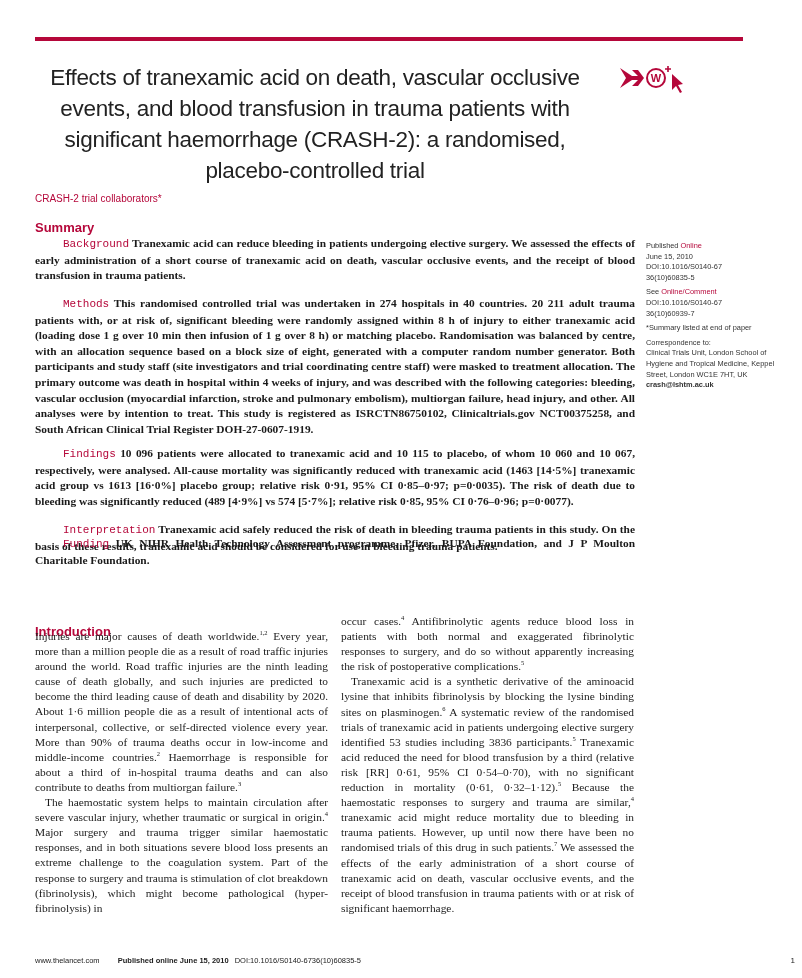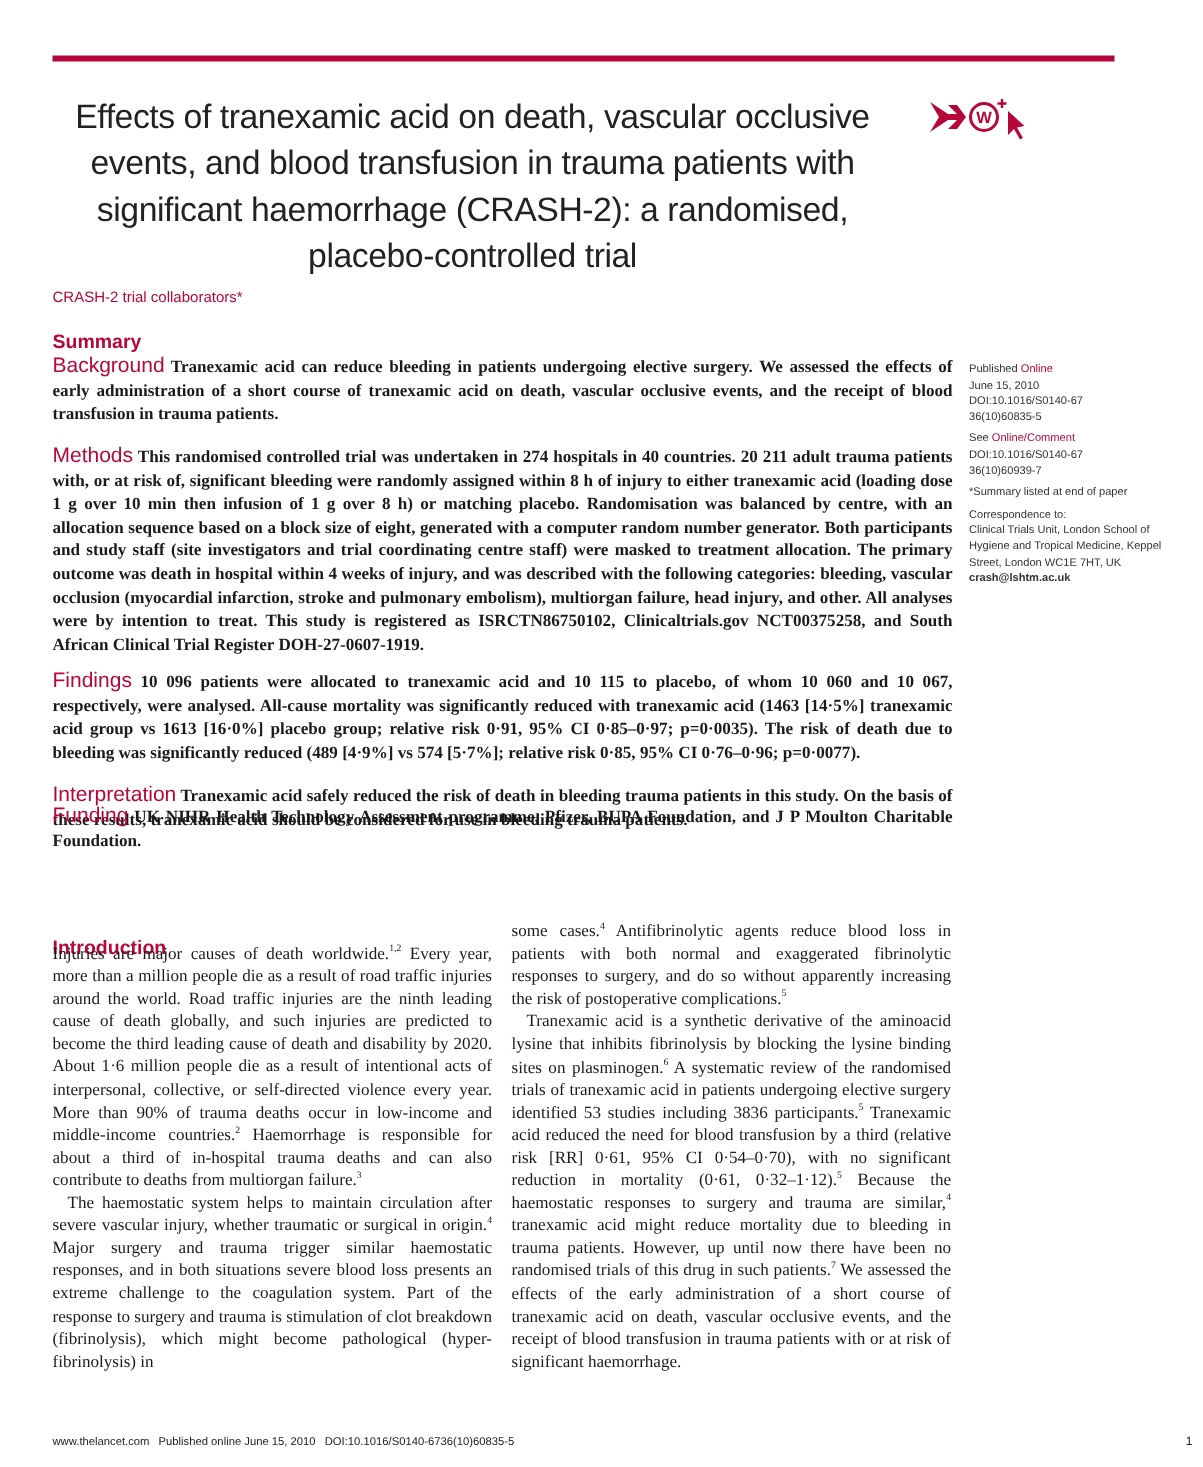--- a/index.html
+++ b/index.html
@@ -3,30 +3,30 @@
   <meta charset="utf-8">
   <style>
     html, body { margin: 0; padding: 0; background: #ffffff; }
     body { width: 802px; height: 978px; position: relative; overflow: hidden; color: #1a1a1a; }
     .rule { position: absolute; left: 35px; top: 37px; width: 708px; height: 4px; background: #b5073a; }
     .title { position: absolute; left: 35px; top: 62px; width: 560px; font-family: "Liberation Sans", sans-serif; font-size: 22.5px; line-height: 31px; color: #222; letter-spacing: -0.3px; margin: 0; font-weight: normal; text-align: center; }
     .badge { position: absolute; left: 618px; top: 62px; width: 70px; height: 34px; }
     .authors { position: absolute; left: 35px; top: 193px; font-family: "Liberation Sans", sans-serif; font-size: 10px; color: #b5073a; text-align: center; }
     .summary-h { position: absolute; left: 35px; top: 220px; font-family: "Liberation Sans", sans-serif; font-weight: bold; font-size: 13px; color: #b5073a; margin: 0; }
     .abs { position: absolute; left: 35px; width: 600px; font-family: "Liberation Serif", serif; font-size: 11.4px; line-height: 15.6px; text-align: justify; font-weight: bold; color: #1a1a1a; margin: 0; }
-    .abs .lbl { font-family: Liberation Sans, sans-serif; font-weight: normal; color: #b5073a; font-size: 14px; }
+    .abs .lbl { font-family: Liberation Mono, monospace; font-weight: normal; color: #b5073a; font-size: 11px; margin-left: 28px; }
     .side { position: absolute; left: 646px; width: 150px; font-family: "Liberation Sans", sans-serif; font-size: 7.4px; line-height: 10.6px; color: #333; }
     .side .red { color: #b5073a; }
     .side p { margin: 0 0 4px 0; }
     .intro-h { position: absolute; left: 35px; top: 624px; font-family: "Liberation Sans", sans-serif; font-weight: bold; font-size: 13px; color: #b5073a; margin: 0; }
     .col { position: absolute; width: 293px; font-family: "Liberation Serif", serif; font-size: 11.4px; line-height: 15.1px; text-align: justify; color: #1a1a1a; }
     .col p { margin: 0; }
     .col p.ind { text-indent: 10px; }
     .footer { position: absolute; left: 35px; top: 956px; width: 760px; font-family: "Liberation Sans", sans-serif; font-size: 7.5px; color: #222; }
-    .footer .pub { font-weight: normal; margin-left: 4px; }
+    .footer .pub { font-weight: bold; margin-left: 16px; }
     .footer .doi { margin-left: 4px; }
     .footer .pg { position: absolute; right: 0; top: 0; font-size: 8px; }
     sup { font-size: 6.5px; line-height: 0; }
   </style>
 </head>
 <body>
 
 <div class="rule"></div>
 
 <h1 class="title">Effects of tranexamic acid on death, vascular occlusive events, and blood transfusion in trauma patients with significant haemorrhage (CRASH-2): a randomised, placebo-controlled trial</h1>
@@ -76,21 +76,21 @@
 </div>
 
 <h2 class="intro-h">Introduction</h2>
 
 <div class="col" style="left:35px; top:629px;">
   <p><span>Injuries are major causes of death worldwide.</span><sup>1,2</sup><span> Every year, more than a million people die as a result of road traffic injuries around the world. Road traffic injuries are the ninth leading cause of death globally, and such injuries are predicted to become the third leading cause of death and disability by 2020. About 1·6 million people die as a result of intentional acts of interpersonal, collective, or self-directed violence every year. More than 90% of trauma deaths occur in low-income and middle-income countries.</span><sup>2</sup><span> Haemorrhage is responsible for about a third of in-hospital trauma deaths and can also contribute to deaths from multiorgan failure.</span><sup>3</sup></p>
   <p class="ind"><span>The haemostatic system helps to maintain circulation after severe vascular injury, whether traumatic or surgical in origin.</span><sup>4</sup><span> Major surgery and trauma trigger similar haemostatic responses, and in both situations severe blood loss presents an extreme challenge to the coagulation system. Part of the response to surgery and trauma is stimulation of clot breakdown (fibrinolysis), which might become pathological (hyper-fibrinolysis) in</span></p>
 </div>
 
 <div class="col" style="left:341px; top:614px;">
-  <p><span>some cases.</span><sup>4</sup><span> Antifibrinolytic agents reduce blood loss in patients with both normal and exaggerated fibrinolytic responses to surgery, and do so without apparently increasing the risk of postoperative complications.</span><sup>5</sup></p>
+  <p><span>occur cases.</span><sup>4</sup><span> Antifibrinolytic agents reduce blood loss in patients with both normal and exaggerated fibrinolytic responses to surgery, and do so without apparently increasing the risk of postoperative complications.</span><sup>5</sup></p>
   <p class="ind"><span>Tranexamic acid is a synthetic derivative of the aminoacid lysine that inhibits fibrinolysis by blocking the lysine binding sites on plasminogen.</span><sup>6</sup><span> A systematic review of the randomised trials of tranexamic acid in patients undergoing elective surgery identified 53 studies including 3836 participants.</span><sup>5</sup><span> Tranexamic acid reduced the need for blood transfusion by a third (relative risk [RR] 0·61, 95% CI 0·54–0·70), with no significant reduction in mortality (0·61, 0·32–1·12).</span><sup>5</sup><span> Because the haemostatic responses to surgery and trauma are similar,</span><sup>4</sup><span> tranexamic acid might reduce mortality due to bleeding in trauma patients. However, up until now there have been no randomised trials of this drug in such patients.</span><sup>7</sup><span> We assessed the effects of the early administration of a short course of tranexamic acid on death, vascular occlusive events, and the receipt of blood transfusion in trauma patients with or at risk of significant haemorrhage.</span></p>
 </div>
 
 <div class="footer">
   <span>www.thelancet.com</span>
   <span class="pub">Published online June 15, 2010</span>
   <span class="doi">DOI:10.1016/S0140-6736(10)60835-5</span>
   <span class="pg">1</span>
 </div>
 

